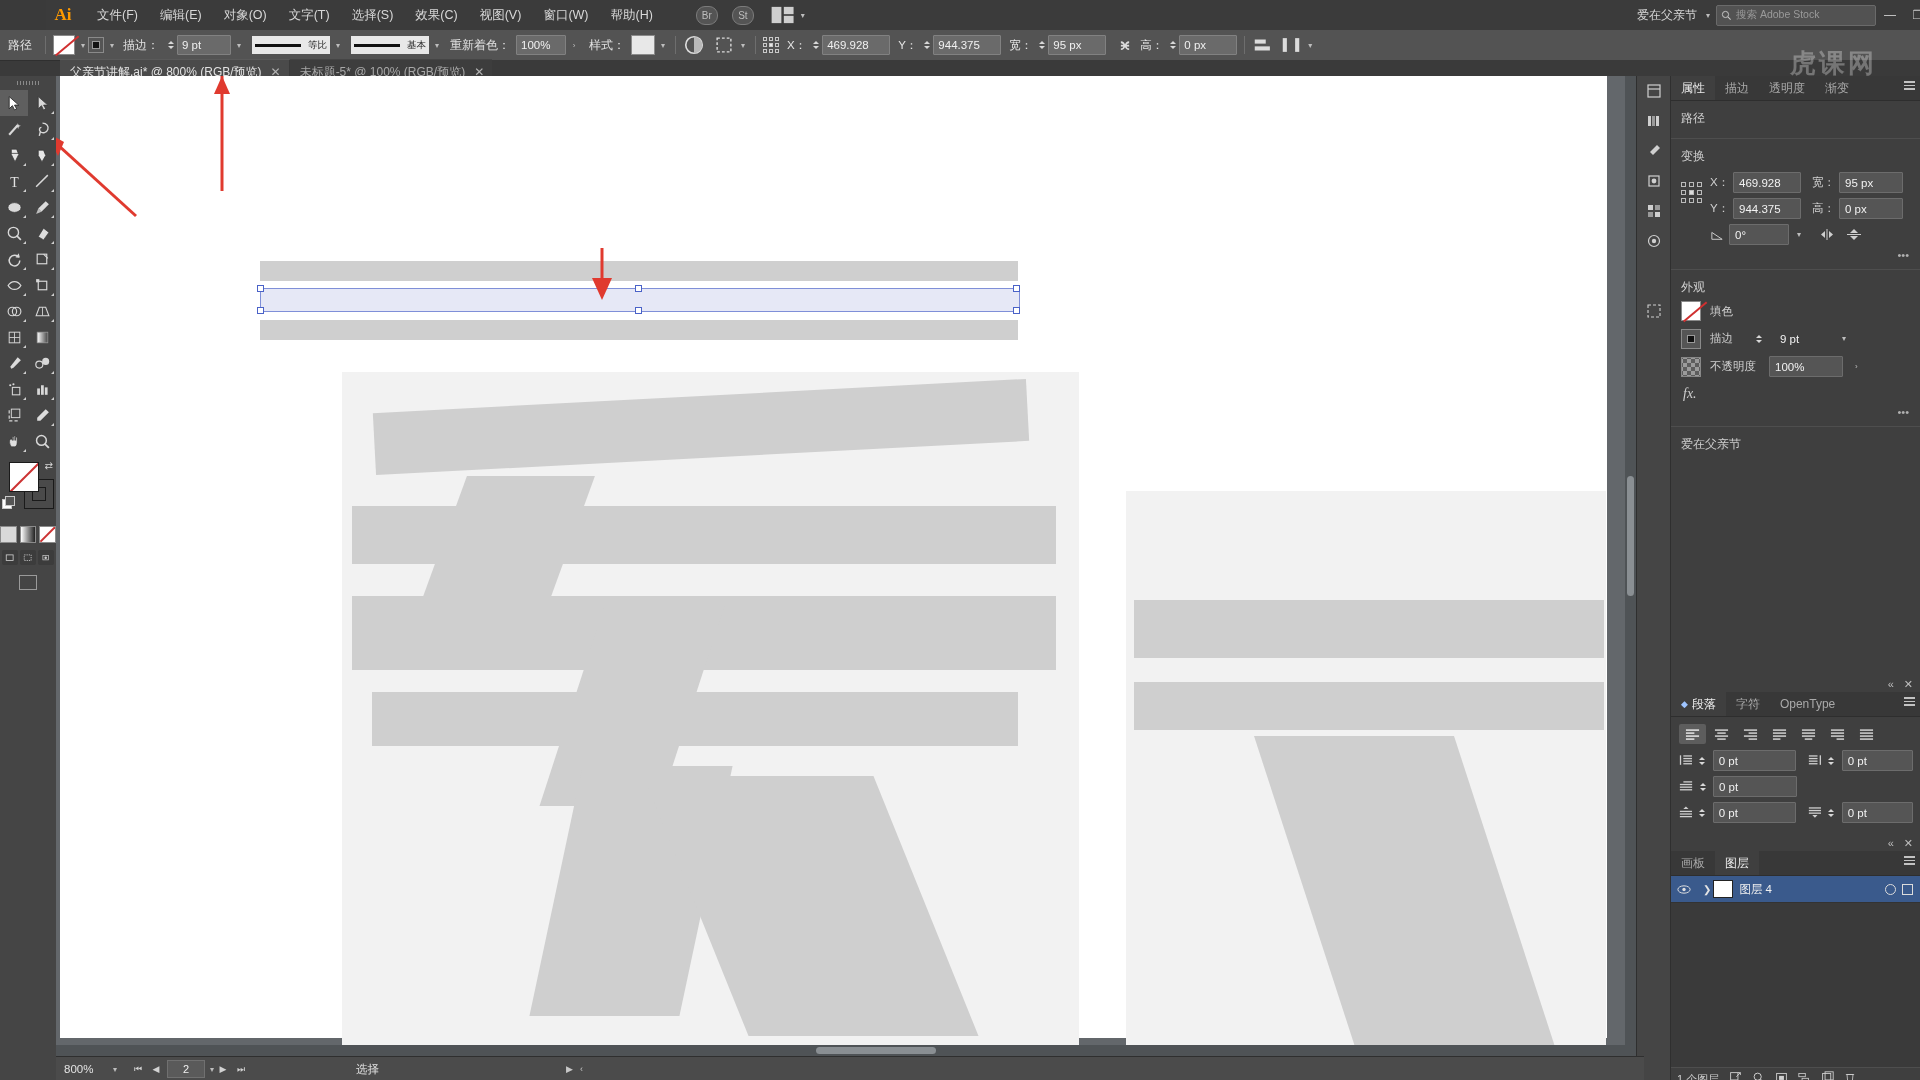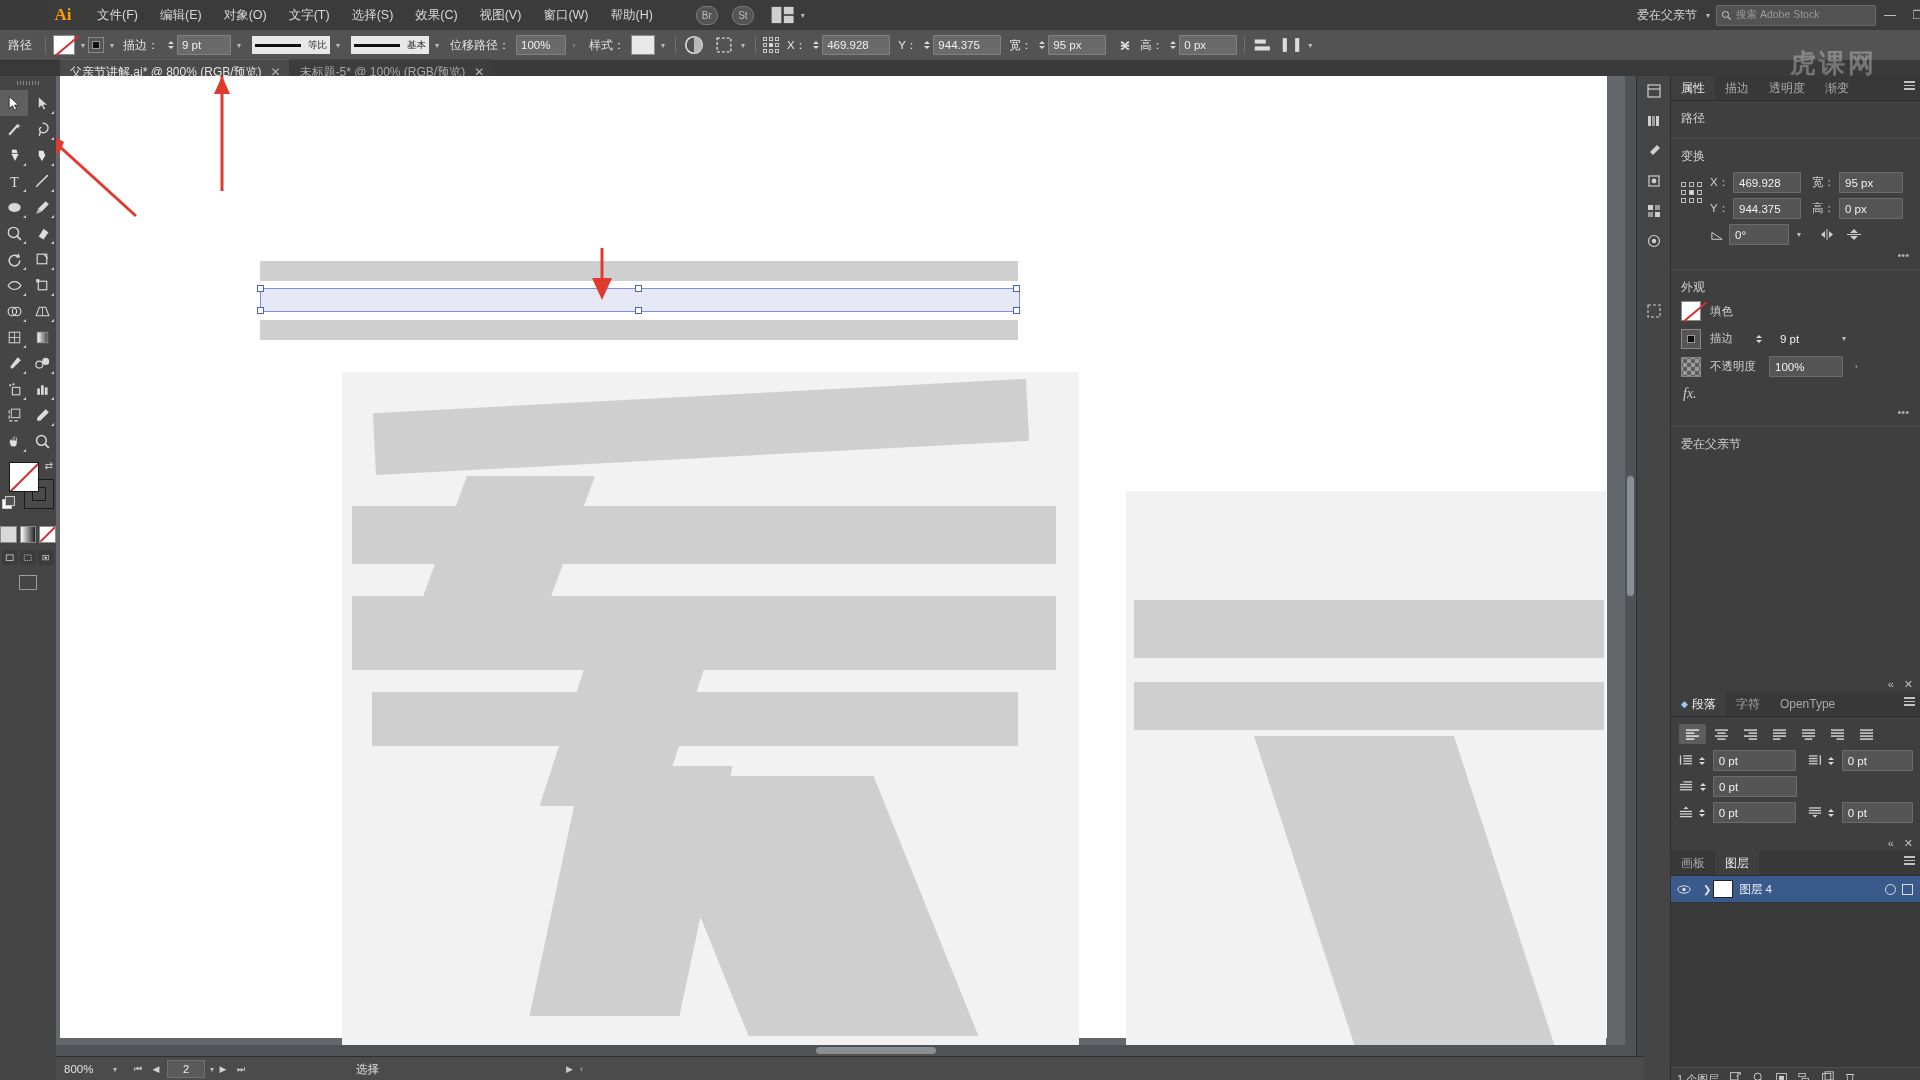--- a/index.html
+++ b/index.html
@@ -246,21 +246,21 @@
       </div>
 
     <div class="strokeprev" style="margin-left:8px;">
       <span class="line"></span>
         <span class="lab">基本</span>
     </div>
     <div class="dd">
         <span class="caret">▾</span>
       </div>
 
-    <span class="cb-label" style="margin-left:8px;">位移路径：</span>
+    <span class="cb-label" style="margin-left:8px;">重新着色：</span>
     <div class="num-field" style="width:40px;">100%</div>
     <div class="dd">
         <span class="caret">›</span>
       </div>
 
     <span class="cb-label" style="margin-left:10px;">样式：</span>
     <div class="stylebox"></div>
     <div class="dd">
         <span class="caret">▾</span>
       </div>

